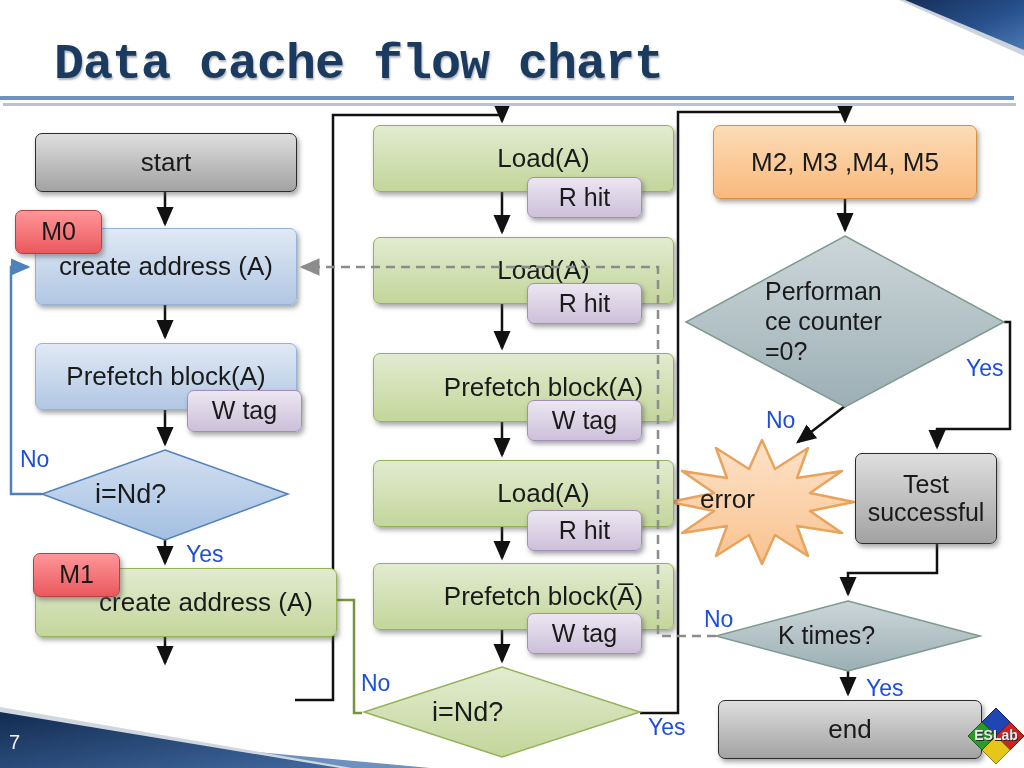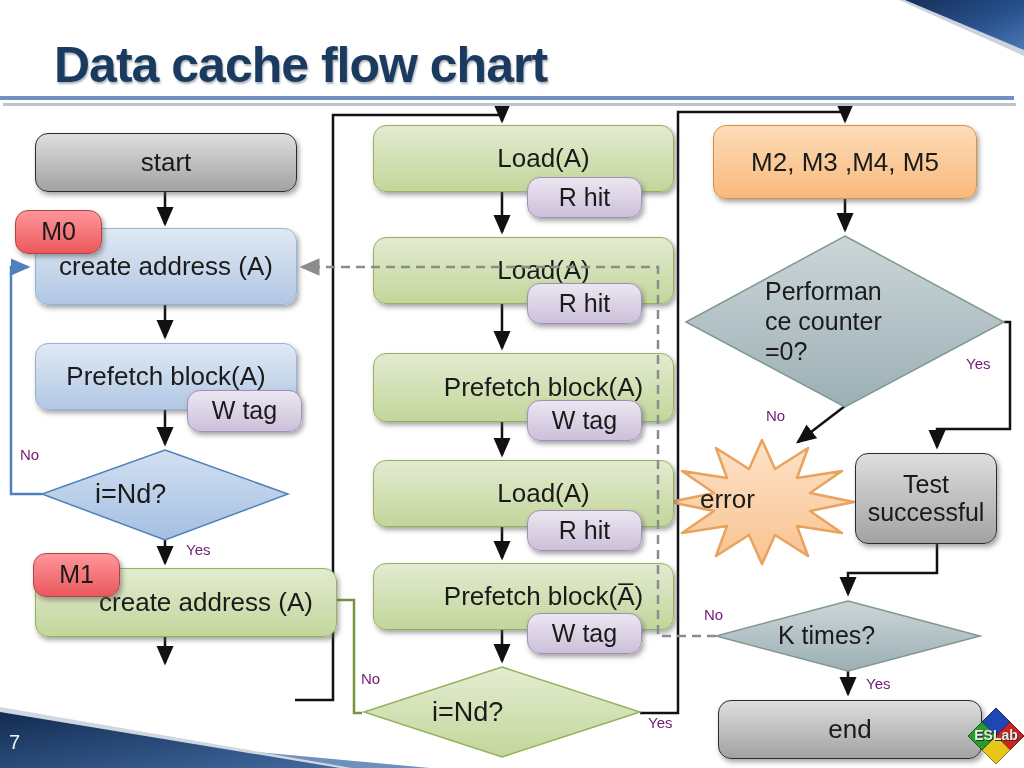--- a/index.html
+++ b/index.html
@@ -3,37 +3,37 @@
 <meta charset="utf-8">
 <style>
   html,body{margin:0;padding:0;background:#fff;}
   .slide{
     position:relative;width:1024px;height:768px;overflow:hidden;background:#ffffff;
     font-family:"Liberation Sans","DejaVu Sans",sans-serif;color:#1a1a1a;
   }
   .layer{position:absolute;left:0;top:0;width:1024px;height:768px;}
   .title{
     position:absolute;left:54px;top:36px;font-size:50px;font-weight:700;
-    color:#1b3a5f;letter-spacing:-1px;text-shadow:1px 2px 2px rgba(30,40,60,.35);
+    color:#1b3a5f;letter-spacing:-1px;text-shadow:1px 2px 2px rgba(30,40,60,.35);font-family:Liberation Mono, monospace;
   }
   .rule-blue{position:absolute;left:0;top:96px;width:1014px;height:4px;background:#6d92c2;}
   .rule-gray{position:absolute;left:3px;top:103px;width:1013px;height:3px;background:#bcc3cc;}
   .box{
     position:absolute;display:flex;align-items:center;justify-content:center;text-align:center;
-    font-size:26px;border-radius:13px;box-shadow:2px 3px 5px rgba(90,90,90,.55);
+    font-size:26px;border-radius:7px;box-shadow:2px 3px 5px rgba(90,90,90,.55);
     line-height:1.1;
   }
   .green{background:linear-gradient(#e2ebd0,#c3d69b);border:1.5px solid #94b25a;padding-left:40px;}
   .blue{background:linear-gradient(#e0e9f4,#b1c7e4);border:1.5px solid #95b3d7;}
   .grayb{background:linear-gradient(#dedede,#a2a2a2);border:1.5px solid #2b2b2b;}
   .purple{background:linear-gradient(#ece6f1,#ccc0da);border:1.5px solid #a18fb8;font-size:25px;}
   .red{background:linear-gradient(#ff9699,#ea585d);border:1.5px solid #b04441;font-size:25px;}
   .orange{background:linear-gradient(#fcdcb6,#f9b97d);border:1.5px solid #d8913f;}
   .dlabel{position:absolute;font-size:26px;line-height:1.15;}
-  .yn{position:absolute;font-size:15px;color:#701a75;}
+  .yn{position:absolute;font-size:23px;color:#1d4ed8;}
   .pagenum{position:absolute;left:9px;top:731px;color:#f2f2f2;font-size:20px;}
 </style>
 </head>
 <body>
 
 <div class="slide">
 
   <svg class="layer" viewBox="0 0 1024 768">
     <defs>
       <linearGradient id="gRibbon" x1="0" y1="0" x2="1" y2="1">

